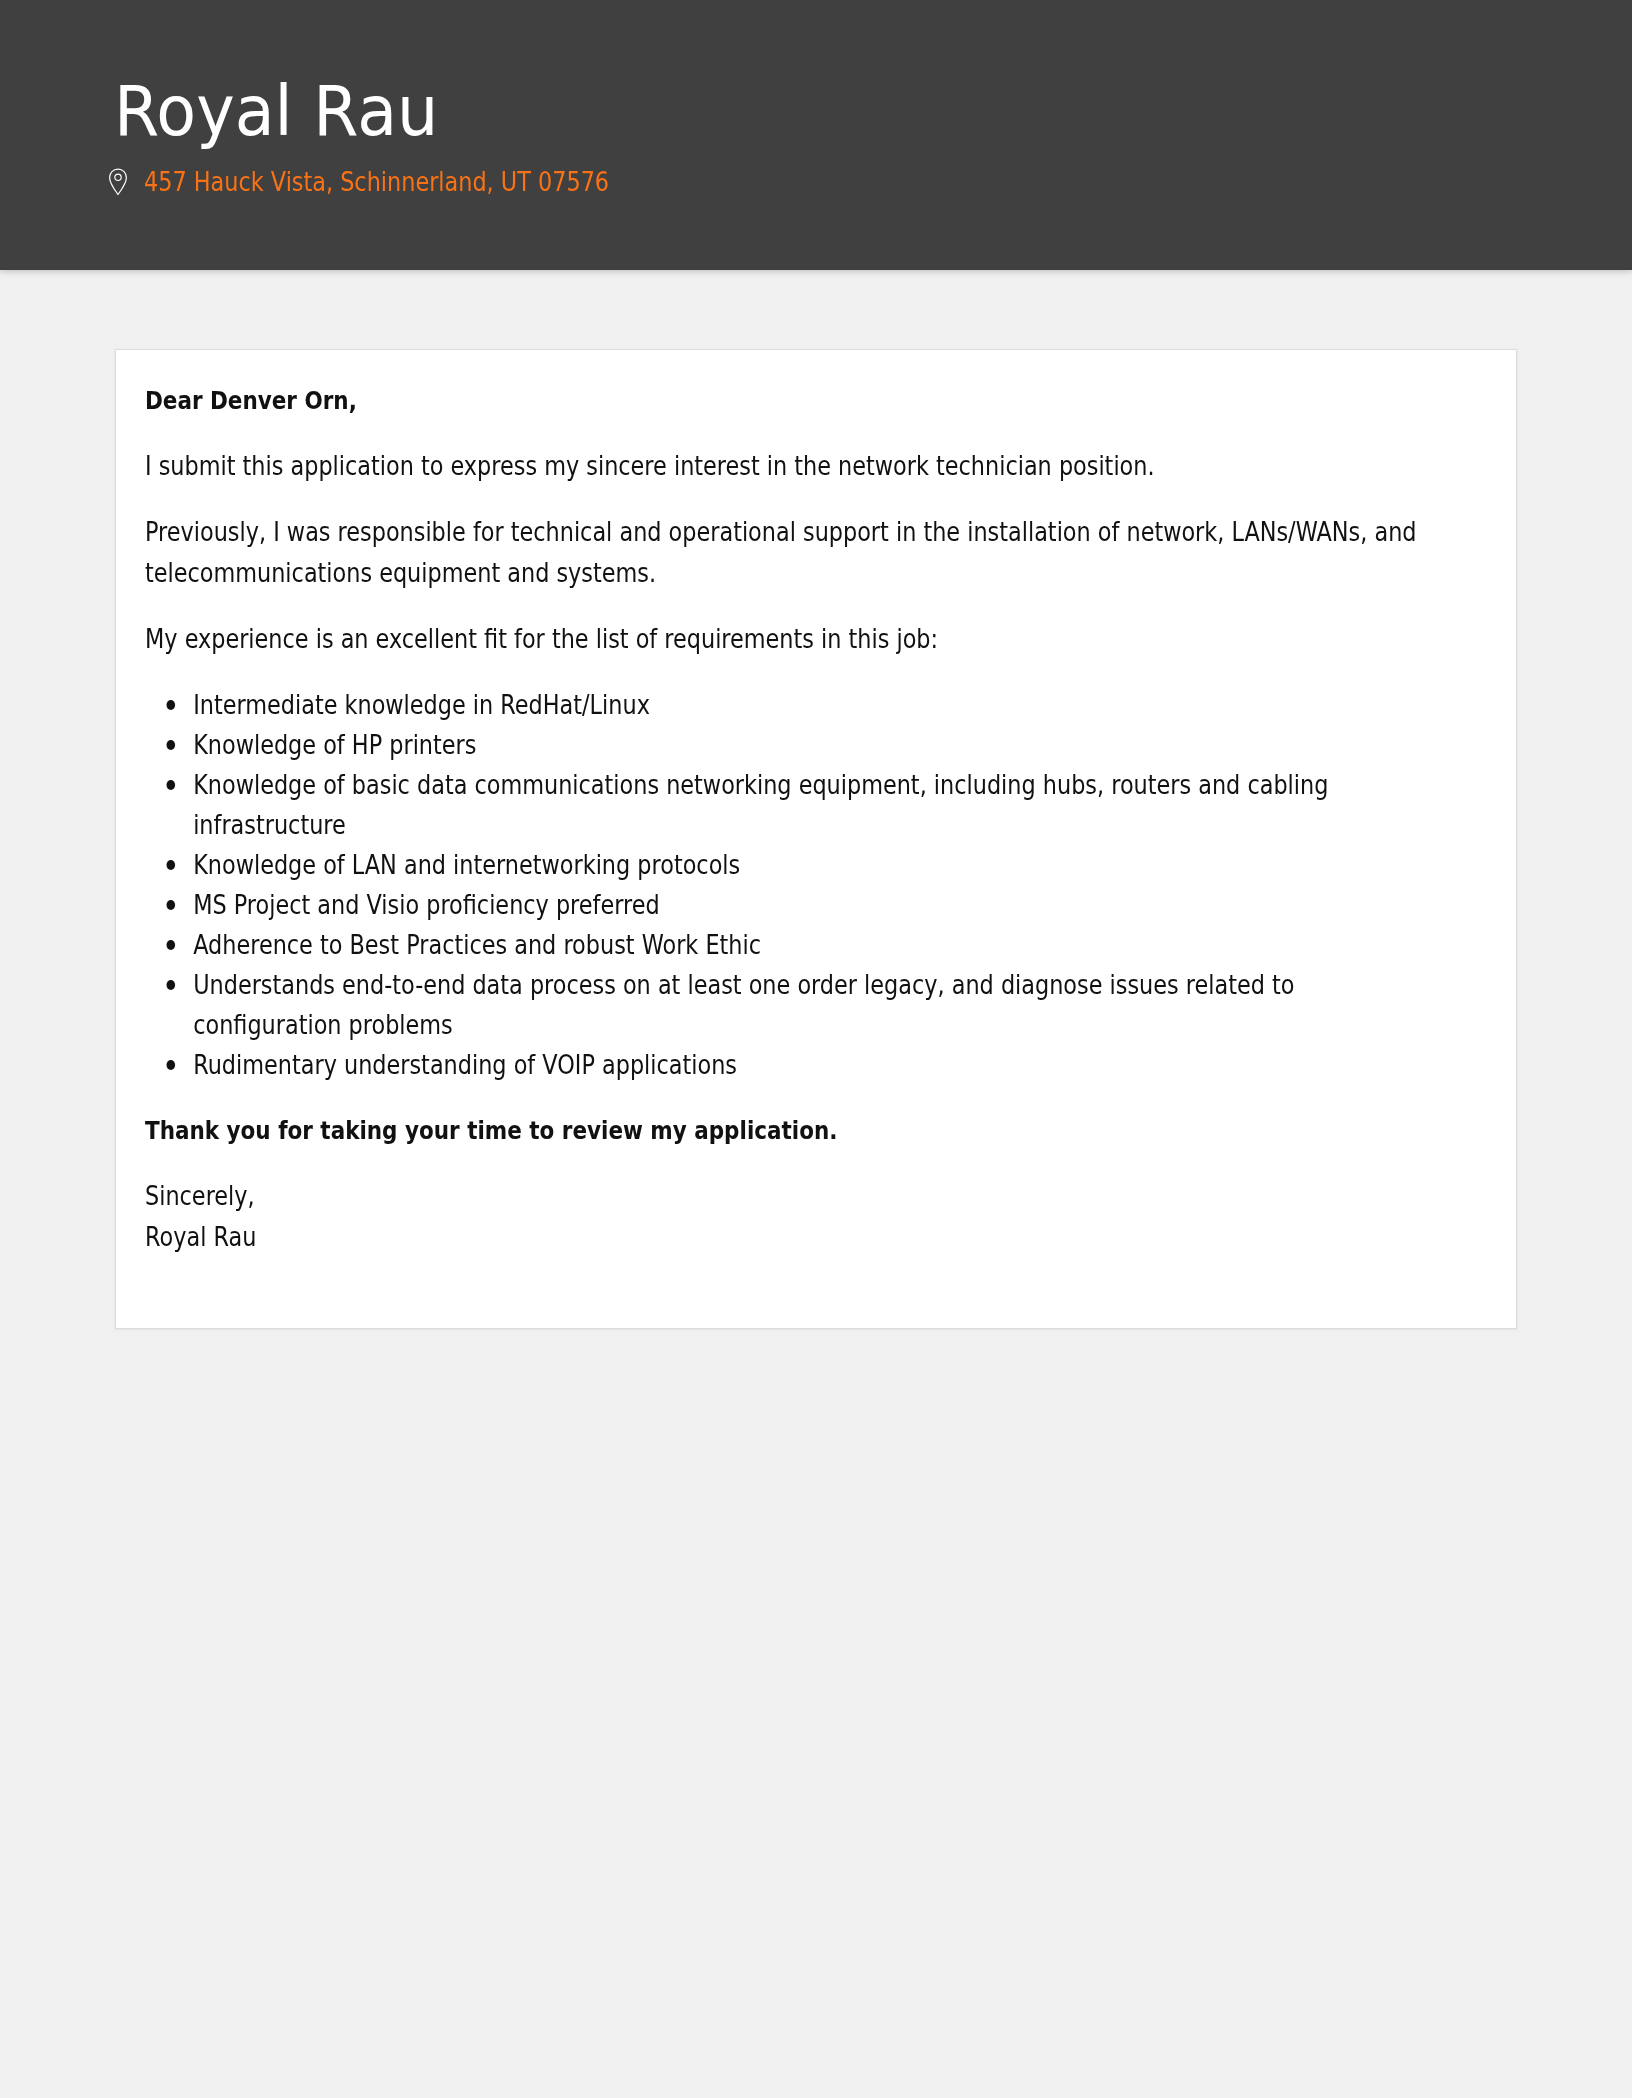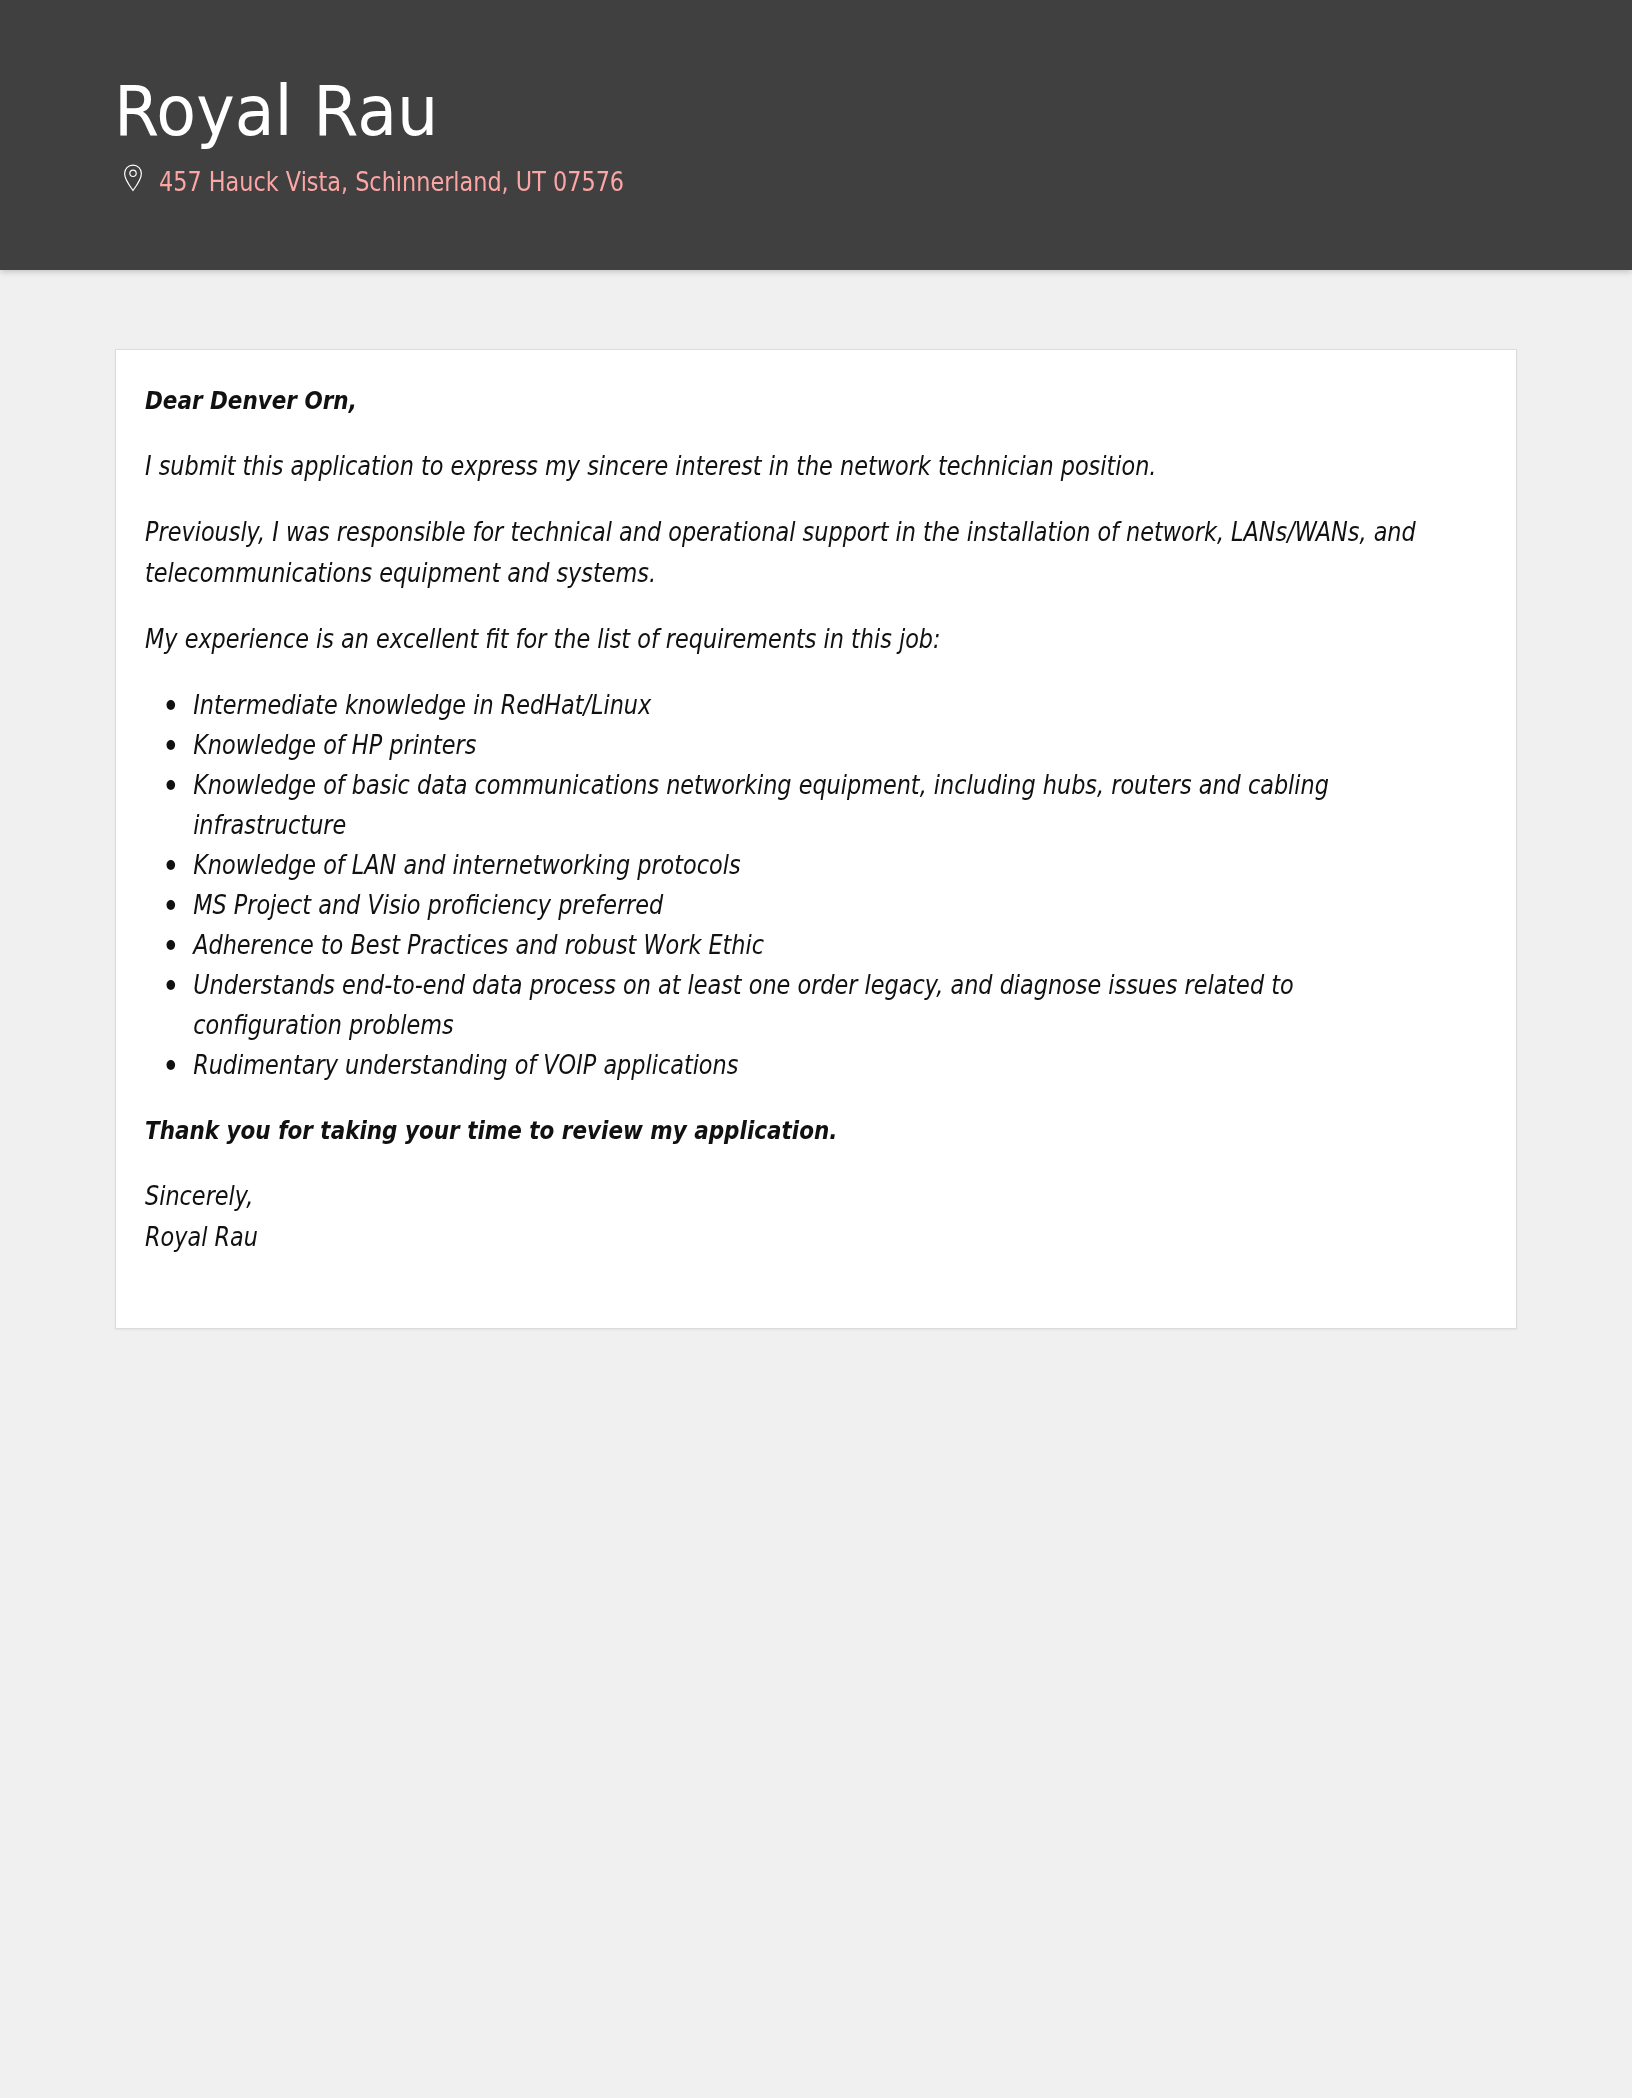--- a/index.html
+++ b/index.html
@@ -33,25 +33,26 @@
       font-size: 70px;
       line-height: 90px;
       letter-spacing: 0px;
       color: #ffffff;
       white-space: nowrap;
       transform: scaleX(0.93);
       transform-origin: left center;
     }
     .address-row {
       position: absolute;
-      left: 123px;
+      left: 108px;
       top: 164px;
       height: 36px;
       display: flex;
-      color: #fca5a5;
+      align-items: center;
+      color: #f97316;
     }
     .pin {
       width: 20px;
       height: 28px;
       display: inline-block;
       margin-right: 16px;
     }
     .address {
       font-family: "DejaVu Sans", sans-serif;
       font-size: 26px;
@@ -64,21 +65,20 @@
     .card {
       position: absolute;
       left: 115px;
       top: 349px;
       width: 1400px;
       height: 978px;
       background: #ffffff;
       border: 1px solid #dcdcdc;
       box-shadow: 0 1px 2px rgba(0,0,0,0.06);
       box-sizing: content-box;
-      font-style: italic;
     }
     .content {
       position: absolute;
       left: 29px;
       top: 30px;
       width: 1500px;
       transform: scaleX(0.86);
       transform-origin: left top;
       font-family: "DejaVu Sans", sans-serif;
       font-size: 26px;

